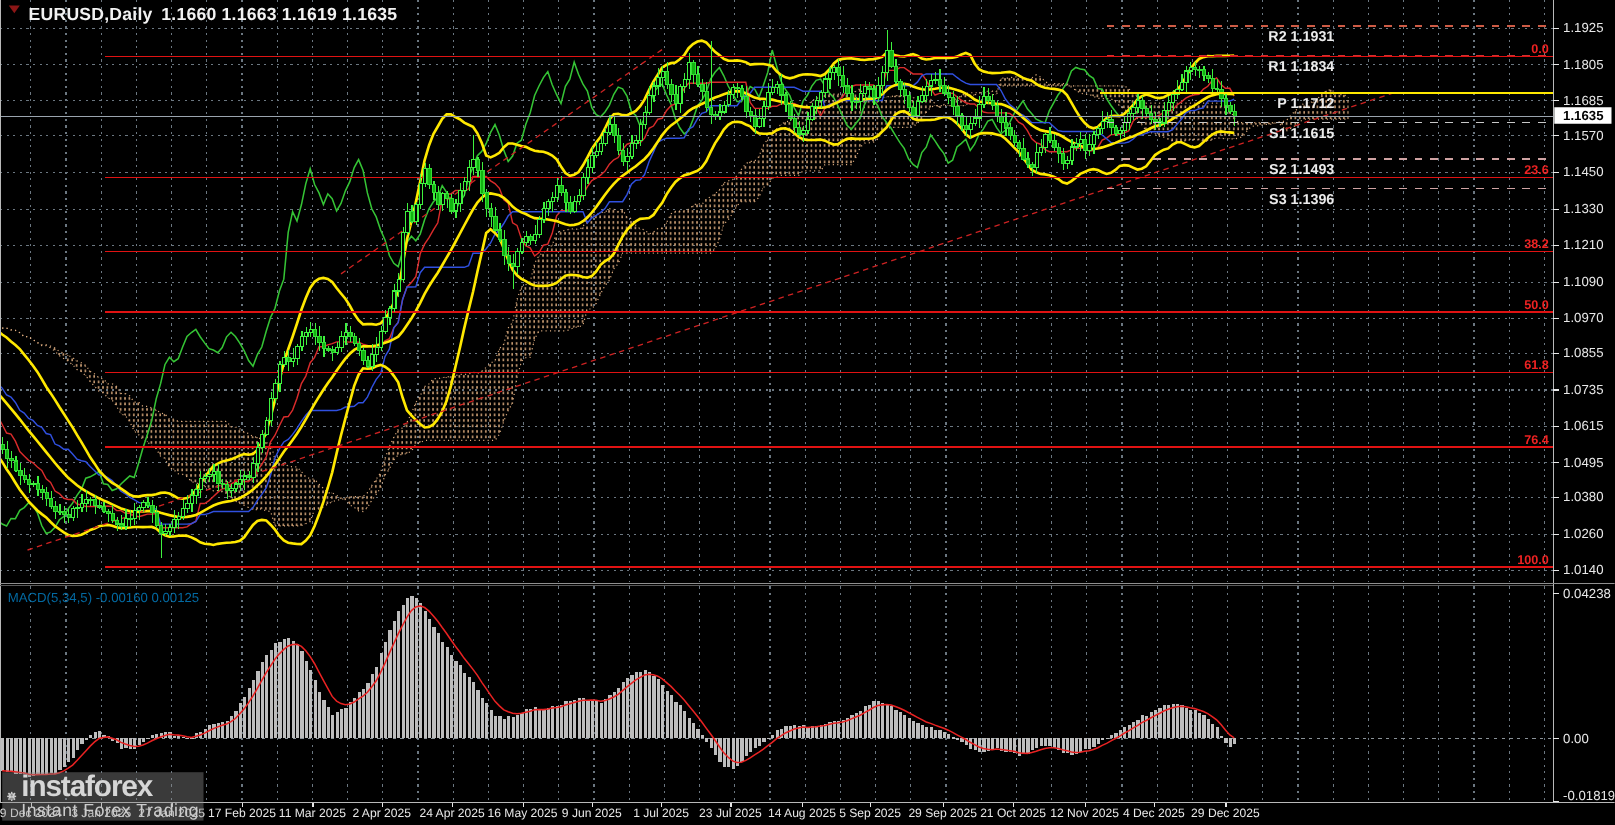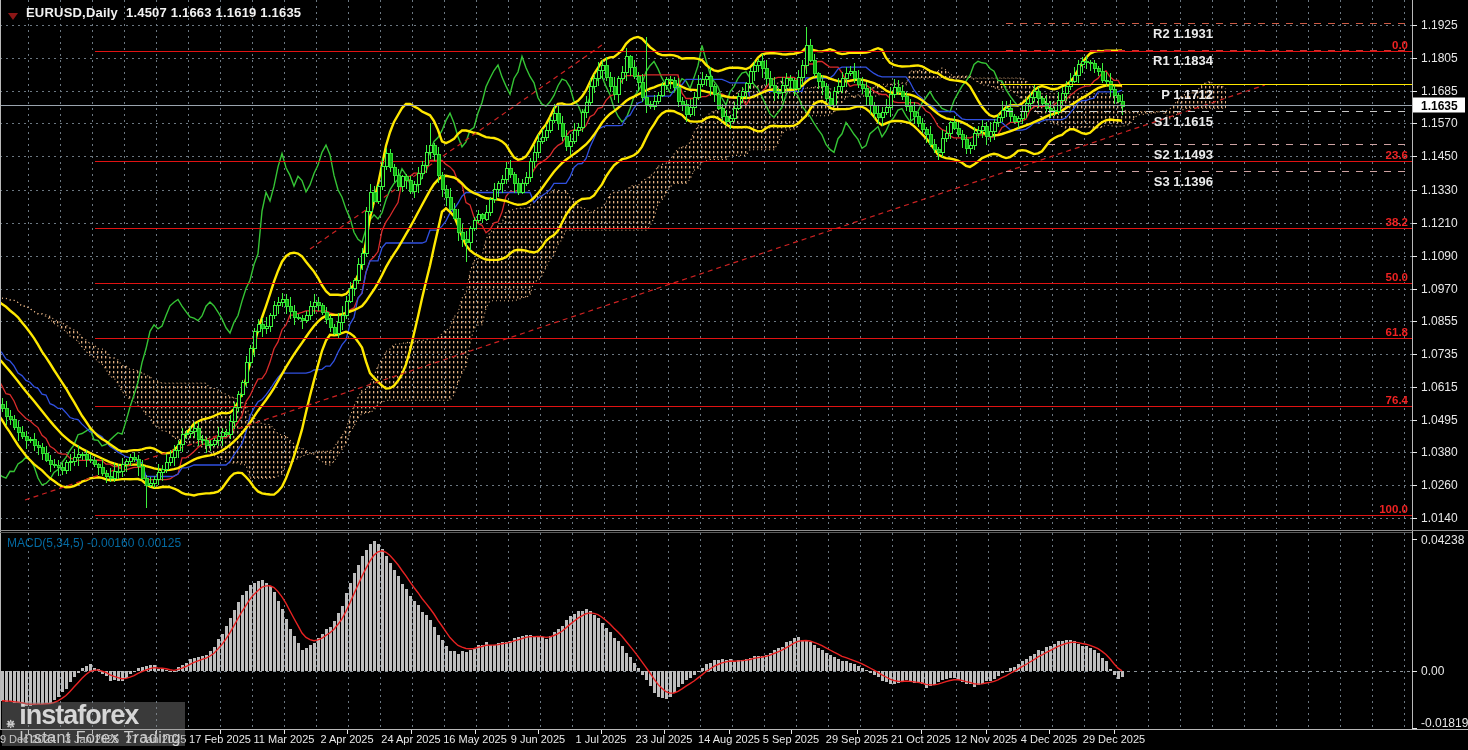--- a/index.html
+++ b/index.html
@@ -1,20 +1,20 @@
 <!DOCTYPE html>
 <html><head>
 <meta charset="utf-8">
 <style>
   html,body{margin:0;padding:0;background:#000;}
   #stage{position:relative;width:1468px;height:750px;background:#000;overflow:hidden;
          font-family:"Liberation Sans",sans-serif;}
   #chart-svg{position:absolute;left:0;top:0;}
   .overlay{position:absolute;color:#f2f2f2;white-space:nowrap;}
-  #title-bar{left:8px;top:5px;font-size:13px;font-weight:bold;letter-spacing:.2px;display:flex;align-items:flex-end;gap:8px;}
+  #title-bar{left:8px;top:5px;font-size:16px;font-weight:bold;letter-spacing:.2px;display:flex;align-items:flex-start;gap:8px;}
   #title-tri{width:0;height:0;border-left:5px solid transparent;border-right:5px solid transparent;
              border-top:7px solid #8c1616;display:inline-block;}
   #macd-label{left:7px;top:536px;font-size:12px;color:#0369a1;}
   #watermark{left:2px;top:702px;width:183px;height:44px;background:rgba(138,138,138,.42);
              display:flex;align-items:center;padding:0 4px;box-sizing:border-box;}
   #wm-text{display:flex;flex-direction:column;line-height:1;margin-left:4px;}
   #wm-brand{font-size:27px;font-weight:bold;color:#d6d6d6;letter-spacing:-1px;}
   #wm-tag{font-size:16px;color:#cccccc;letter-spacing:.5px;margin-top:1px;text-align:center;}
 </style>
 </head>
@@ -1124,21 +1124,21 @@
         <line x1="1049.5" y1="730" x2="1049.5" y2="734" stroke="#e8e8e8" stroke-width="1" shape-rendering="crispEdges"></line>
         <text x="1049" y="743" fill="#e8e8e8" font-size="11" text-anchor="middle" font-family="&quot;Liberation Sans&quot;,sans-serif">4 Dec 2025</text>
         <line x1="1114.5" y1="730" x2="1114.5" y2="734" stroke="#e8e8e8" stroke-width="1" shape-rendering="crispEdges"></line>
         <text x="1114" y="743" fill="#e8e8e8" font-size="11" text-anchor="middle" font-family="&quot;Liberation Sans&quot;,sans-serif">29 Dec 2025</text>
       </g>
     </svg>
 
   <div class="overlay" id="title-bar">
     <span id="title-tri"></span>
     <span>EURUSD,Daily</span>
-    <span>1.4507 1.1663 1.1619 1.1635</span>
+    <span>1.1660 1.1663 1.1619 1.1635</span>
   </div>
 
   <div class="overlay" id="macd-label">MACD(5,34,5) -0.00160 0.00125</div>
 
   <div class="overlay" id="watermark">
     <svg width="36" height="38" viewBox="0 0 36 38">
       <g fill="#cfcfcf">
         <circle cx="18" cy="19" r="11"></circle>
         <g>
           <rect x="15.5" y="3" width="5" height="7"></rect>

